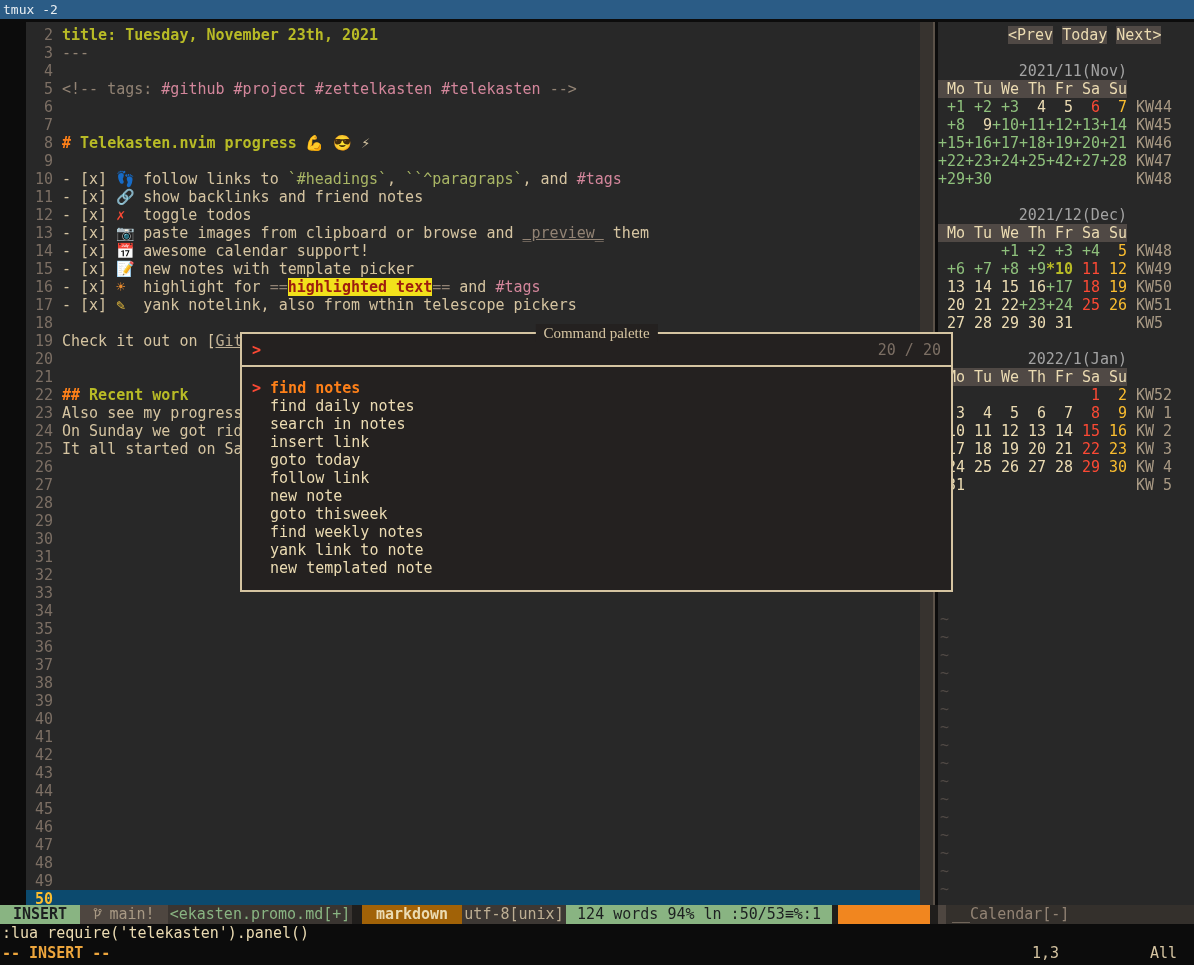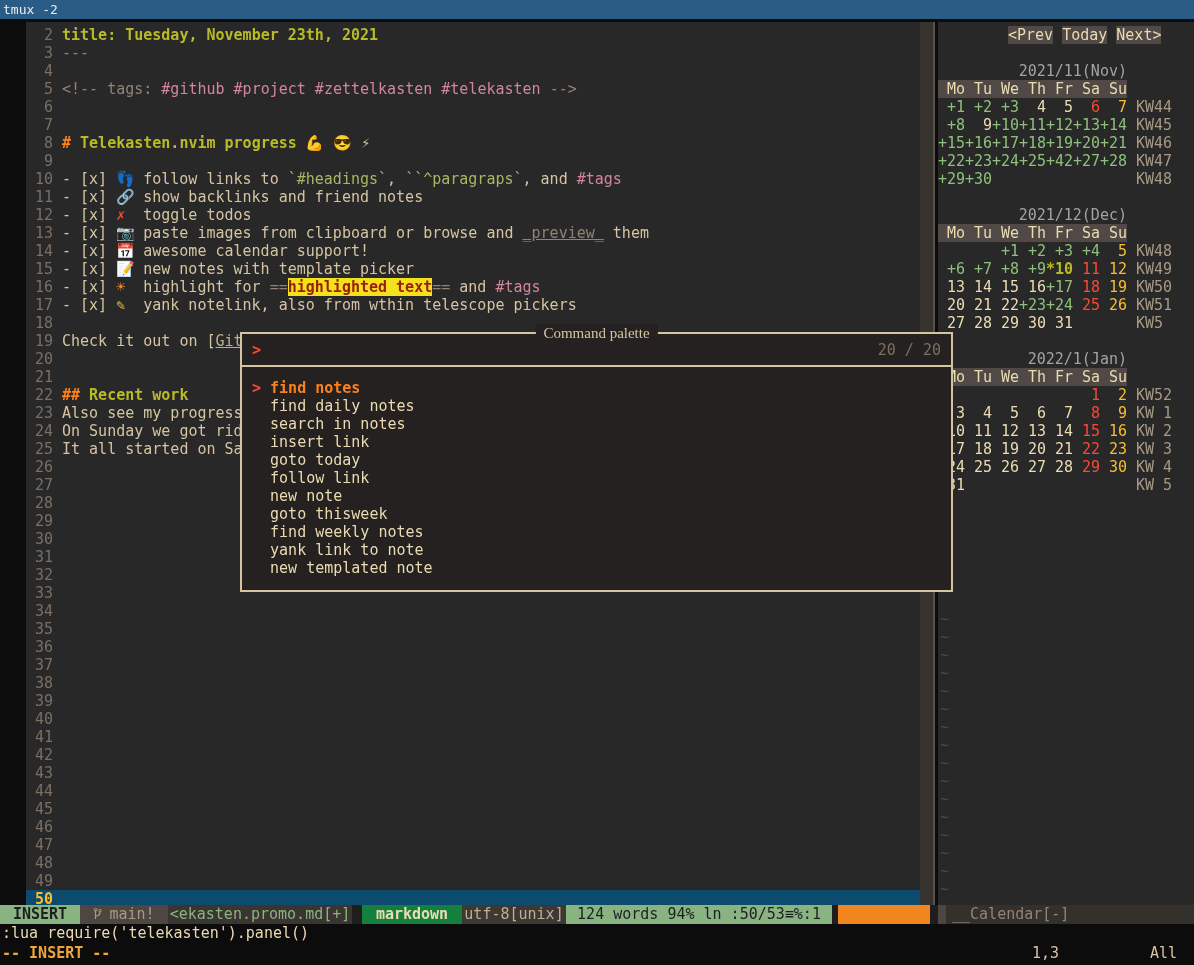--- a/index.html
+++ b/index.html
@@ -72,21 +72,21 @@
   .pal-item.sel .label { color:#fe8019; font-weight:bold; }
 
   
   .statusline { position:absolute; left:0; top:905px; width:1194px; height:19px; display:flex;
                 font-size:15px; line-height:19px; background:#201e1c; }
   .seg { flex:0 0 auto; text-align:center; white-space:pre; overflow:hidden; }
   .seg-mode { width:80px; background:#89b482; color:#1d2021; font-weight:bold; }
   .seg-branch { width:88px; background:#4e4640; color:#a89984; display:flex; align-items:center; justify-content:center; gap:7px; }
   .seg-file { width:184px; background:#3a3531; color:#89b482; }
   .seg-gap1 { width:10px; background:#201e1c; }
-  .seg-ft { width:100px; background:#15803d; color:#ebdbb2; font-weight:bold; }
+  .seg-ft { width:100px; background:#a16207; color:#ebdbb2; font-weight:bold; }
   .seg-enc { width:104px; background:#3d3834; color:#bdae93; }
   .seg-stats { width:266px; background:#89b482; color:#1d2021; }
   .seg-gap2 { width:6px; background:#201e1c; }
   .seg-buf { width:92px; background:#f1861f; color:#1d2021; font-weight:bold; }
   .seg-gap3 { width:8px; background:#201e1c; }
   .seg-cal { width:256px; background:#34302c; color:#928374; text-align:left; display:flex; align-items:center; }
   .seg-cal .chip { display:inline-block; width:8px; height:19px; background:#4e4640; margin-right:6px; }
 
   
   .cmdline { position:absolute; left:0; top:924px; width:1194px; height:19px; color:#ebdbb2;

